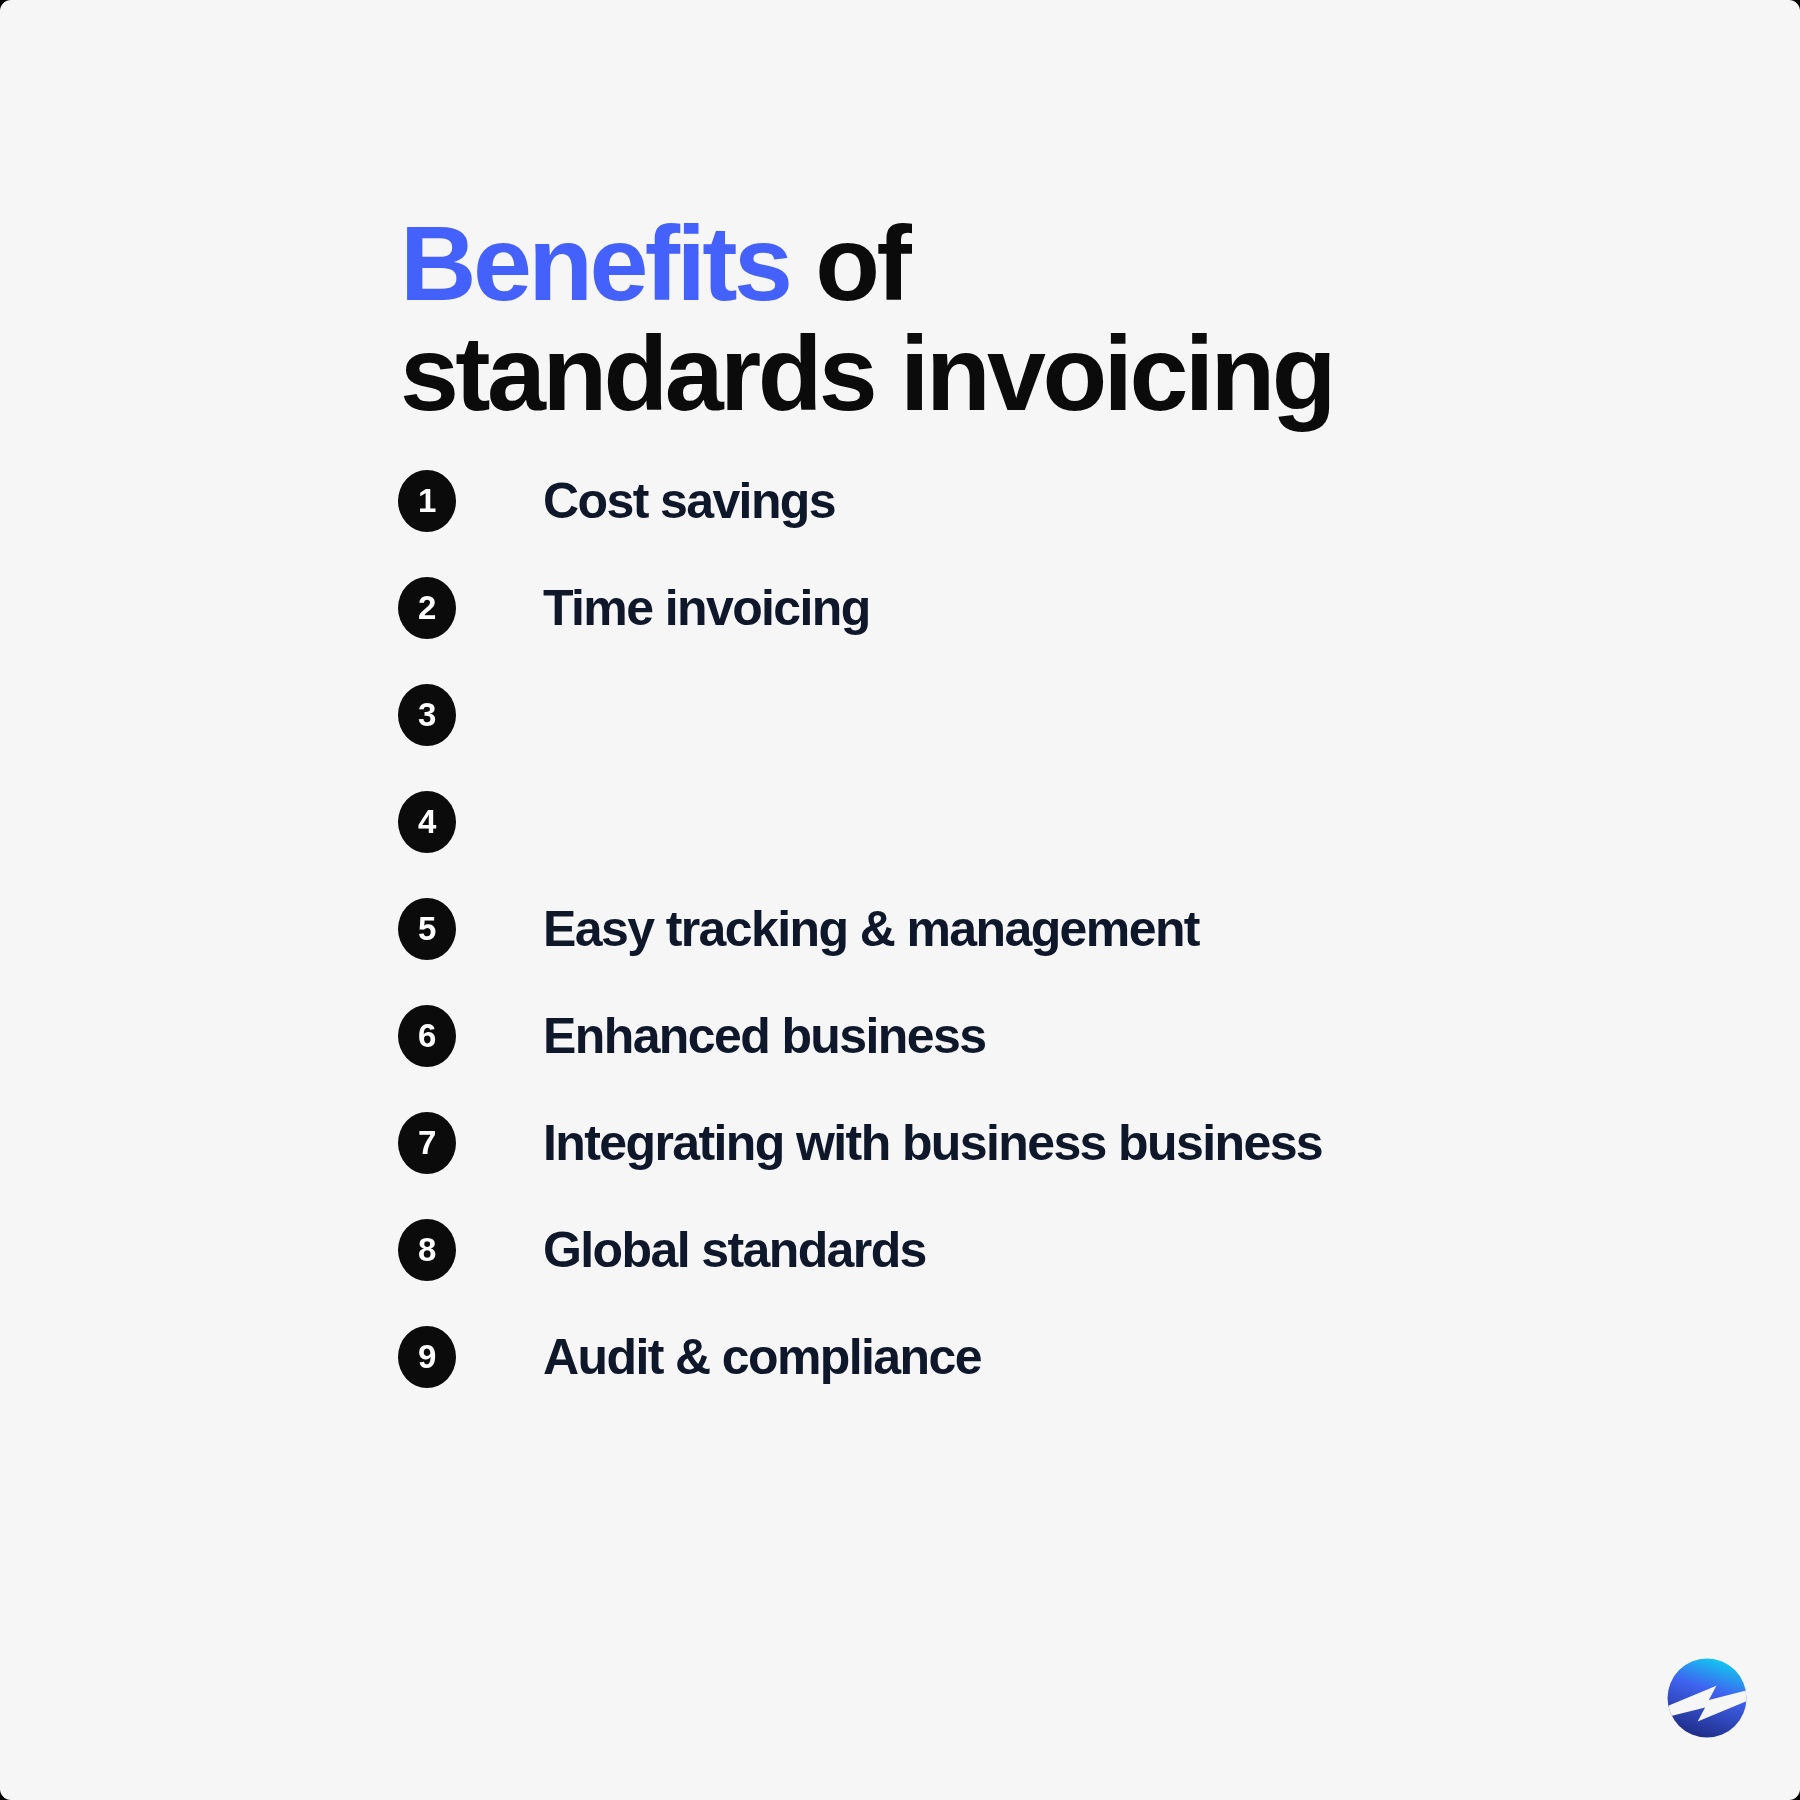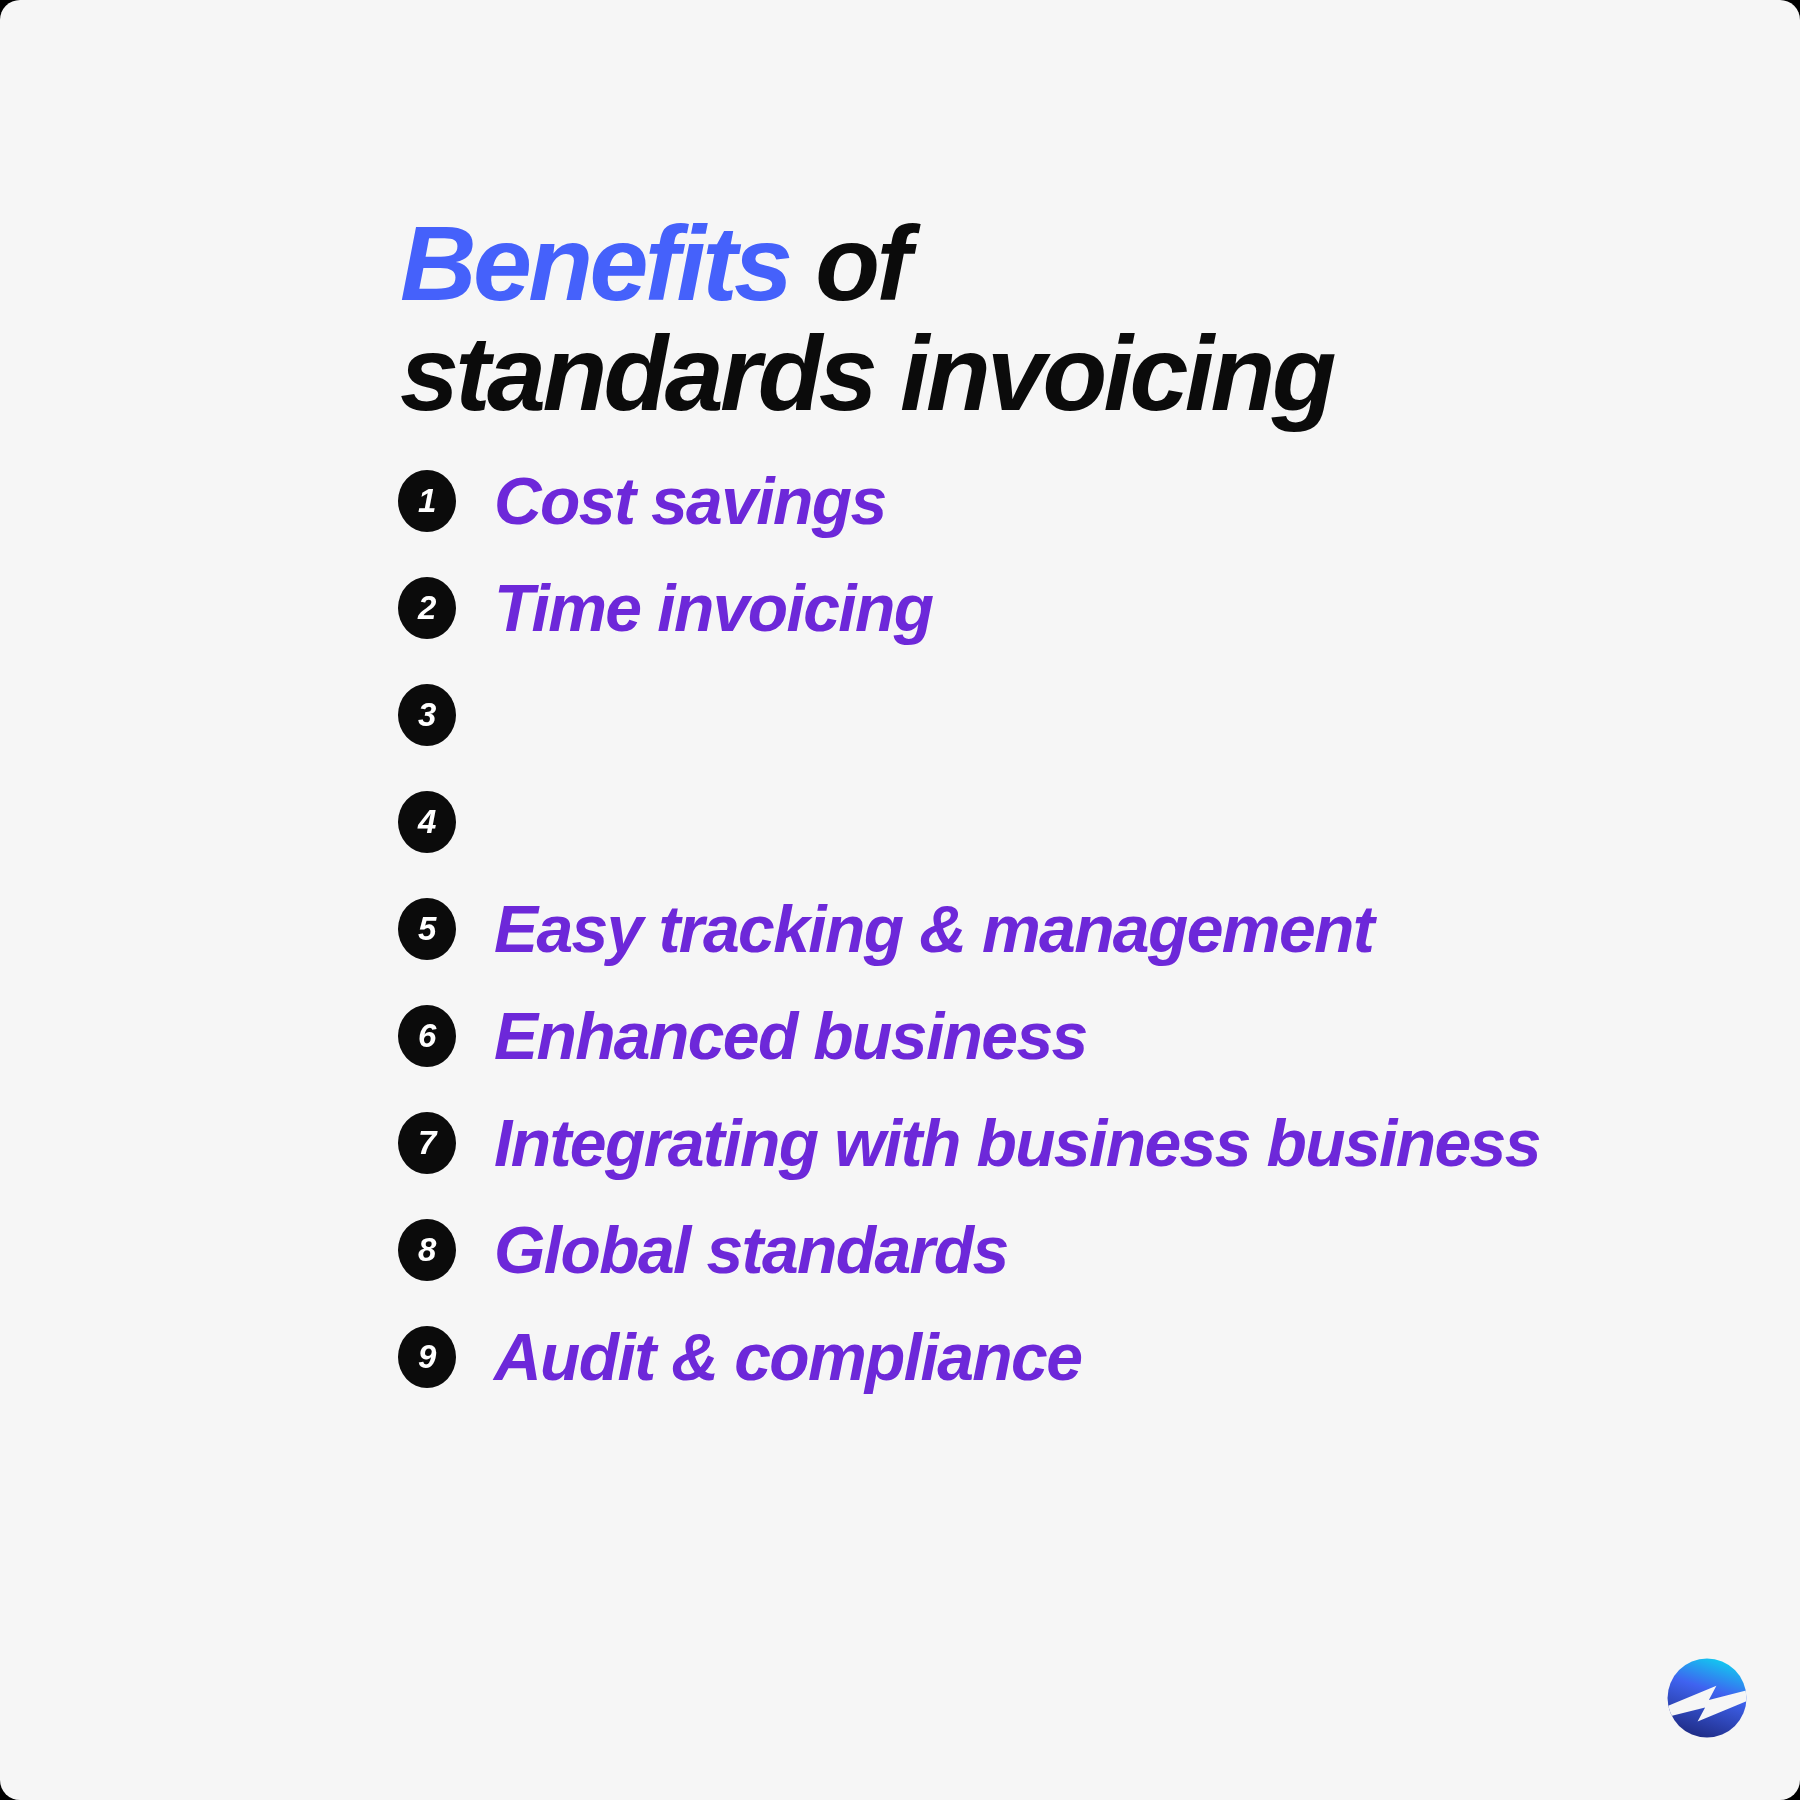--- a/index.html
+++ b/index.html
@@ -13,23 +13,22 @@
     overflow: hidden;
   }
 
   #card {
     position: absolute;
     left: 0;
     top: 0;
     width: 1800px;
     height: 1800px;
     background: #F6F6F6;
-    border-radius: 20px;
+    border-radius: 11px;
     overflow: hidden;
-    font-style: italic;
   }
 
   
   #title-block {
     position: absolute;
     left: 400px;
     top: 208px;
     width: 1200px;
   }
 
@@ -72,26 +71,26 @@
     color: #FFFFFF;
     font-size: 33px;
     font-weight: 600;
     display: flex;
     align-items: center;
     justify-content: center;
     letter-spacing: -0.5px;
   }
 
   .benefit-label {
-    margin-left: 38px;
-    font-size: 66px;
+    margin-left: 87px;
+    font-size: 50px;
     line-height: 62px;
     font-weight: 600;
     letter-spacing: -1.6px;
-    color: #6d28d9;
+    color: #0f172a;
     white-space: nowrap;
   }
 
   
   #brand-logo {
     position: absolute;
     left: 1660px;
     top: 1648px;
     width: 94px;
     height: 100px;

